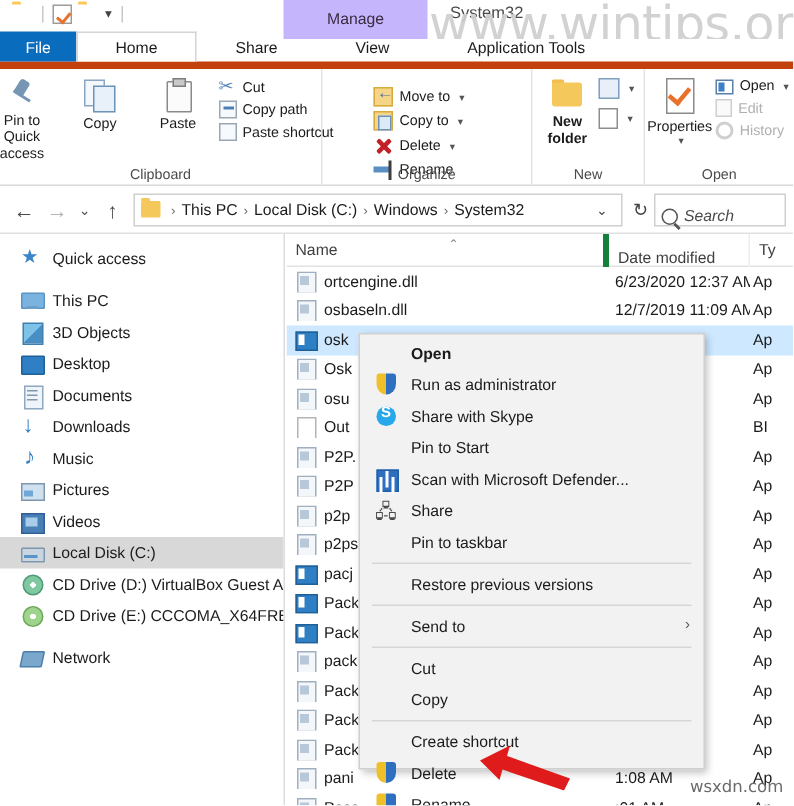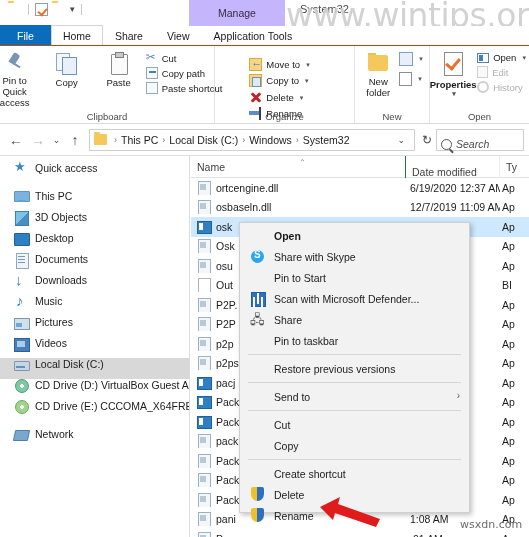--- a/index.html
+++ b/index.html
@@ -69,24 +69,24 @@
     font-size: 33px; color: #cfcfcf; letter-spacing: -0.5px;
     font-family: "DejaVu Sans", sans-serif;
     opacity: 0.92; white-space: nowrap;
     text-shadow: 0 1px 0 #ffffff;
   }
 
   
   .tabstrip {
     position: absolute; top: 26px; left: 0; width: 529px; height: 20px;
     background: #ffffff; display: flex; align-items: flex-end;
-    border-bottom: 1px solid #c2410c;
+    border-bottom: 5px solid #c2410c;
   }
   .tab {
-    height: 20px; padding: 0 11px; display: flex; align-items: center;
+    height: 20px; padding: 0 25px; display: flex; align-items: center;
     font-size: 10.5px; color: #1b1b1b; white-space: nowrap;
     border: 1px solid transparent; border-bottom: none; background: transparent;
   }
   .tab.file {
     background: #0a6cbc; color: #ffffff; padding: 0 16px; font-weight: normal;
   }
   .tab.active {
     background: #ffffff; border-color: #d4d4d4;
   }
   .tab.apptools {
@@ -282,21 +282,21 @@
   }
   .search-ph { font-size: 10.5px; color: #4a4a4a; }
 
   
   .body { position: absolute; top: 156px; left: 0; width: 529px; height: 381px; }
   .navpane {
     position: absolute; left: 0; top: 0; width: 190px; height: 381px;
     background: #ffffff; border-right: 1px solid #dcdcdc; overflow: hidden;
   }
   .nav-item {
-    display: flex; align-items: flex-start; height: 21px; padding-left: 14px;
+    display: flex; align-items: center; height: 21px; padding-left: 14px;
     font-size: 10.5px; color: #1b1b1b; white-space: nowrap;
   }
   .nav-item.indent { }
   .nav-item.sel { background: #d8d8d8; }
   .nav-item .nlbl { overflow: hidden; }
   .nav-gap { height: 7px; }
   .nico { width: 15px; height: 14px; margin-right: 6px; flex: none; position: relative; }
 
   .nico-star::before {
     content: "\2605"; position: absolute; left: 0; top: -3px;
@@ -380,21 +380,21 @@
     position: absolute; left: 191px; top: 0; width: 338px; height: 381px;
     background: #ffffff; overflow: hidden;
   }
   .colhead {
     display: flex; height: 22px; align-items: center;
     border-bottom: 1px solid #e2e2e2; font-size: 10.5px; color: #3f3f3f;
     position: relative;
   }
   .colhead .ch { padding-left: 6px; position: relative; height: 22px;
     display: flex; align-items: center; }
-  .ch.name { width: 215px; border-right: 1px solid #15803d; }
+  .ch.name { width: 215px; border-right: 4px solid #15803d; }
   .ch.date { width: 94px; border-right: 1px solid #ededed; align-items: flex-end; }
   .ch.type { width: 29px; }
   .sortcaret {
     position: absolute; left: 108px; top: 2px; font-size: 8px; color: #8a8a8a;
   }
   .row {
     display: flex; height: 19.5px; align-items: center; font-size: 10.5px;
     color: #1b1b1b; white-space: nowrap;
   }
   .row.sel { background: #cde8ff; }
@@ -574,41 +574,41 @@
             <span class="ic ic-rename"></span>
             <span>Rename</span>
           </div>
         </div>
       </div>
       <div class="rgroup-title">Organize</div>
     </div>
 
     <div class="rgroup" style="width:75px;">
       <div class="rrow">
-        <div class="bigbtn" style="width:40px;">
+        <div class="bigbtn" style="width:40px;font-weight:bold;">
           <span class="ic ic-folder-big"></span>
           <span class="lbl">New folder</span>
         </div>
         <div class="smallcol" style="gap:4px;">
           <div class="smallbtn">
             <span class="ic ic-newitem"></span>
             <span class="caret">▾</span>
           </div>
           <div class="smallbtn">
             <span class="ic ic-newitem2"></span>
             <span class="caret">▾</span>
           </div>
         </div>
       </div>
       <div class="rgroup-title">New</div>
     </div>
 
     <div class="rgroup" style="width:99px;border-right:none;">
       <div class="rrow">
-        <div class="bigbtn" style="width:46px;font-weight:bold;">
+        <div class="bigbtn" style="width:46px;">
           <span class="ic ic-props-big"></span>
           <span class="lbl">Properties</span>
           <span class="caret">▾</span>
         </div>
         <div class="smallcol">
           <div class="smallbtn">
             <span class="ic ic-open-sm"></span>
             <span>Open</span>
             <span class="caret">▾</span>
           </div>
@@ -724,21 +724,21 @@
           <span>Ty</span>
         </div>
       </div>
 
       <div>
         <div class="row">
           <span class="c-name">
               <span class="fico fico-dll"></span>
               <span>ortcengine.dll</span>
             </span>
-          <span class="c-date">6/19/2020 12:37 AM</span>
+          <span class="c-date">6/23/2020 12:37 AM</span>
           <span class="c-type">Ap</span>
         </div>
         <div class="row">
           <span class="c-name">
               <span class="fico fico-dll"></span>
               <span>osbaseln.dll</span>
             </span>
           <span class="c-date">12/7/2019 11:09 AM</span>
           <span class="c-type">Ap</span>
         </div>
@@ -881,20 +881,24 @@
 
       </div>
     </div>
   </div>
 
   <div class="ctxmenu">
     <div class="mi bold">
       <span>Open</span>
     </div>
     <div class="mi">
+      <span class="mico mico-shield"></span>
+      <span>Run as administrator</span>
+    </div>
+    <div class="mi">
       <span class="mico mico-skype"></span>
       <span>Share with Skype</span>
     </div>
     <div class="mi">
       <span>Pin to Start</span>
     </div>
     <div class="mi">
       <span class="mico mico-defender"></span>
       <span>Scan with Microsoft Defender...</span>
     </div>

